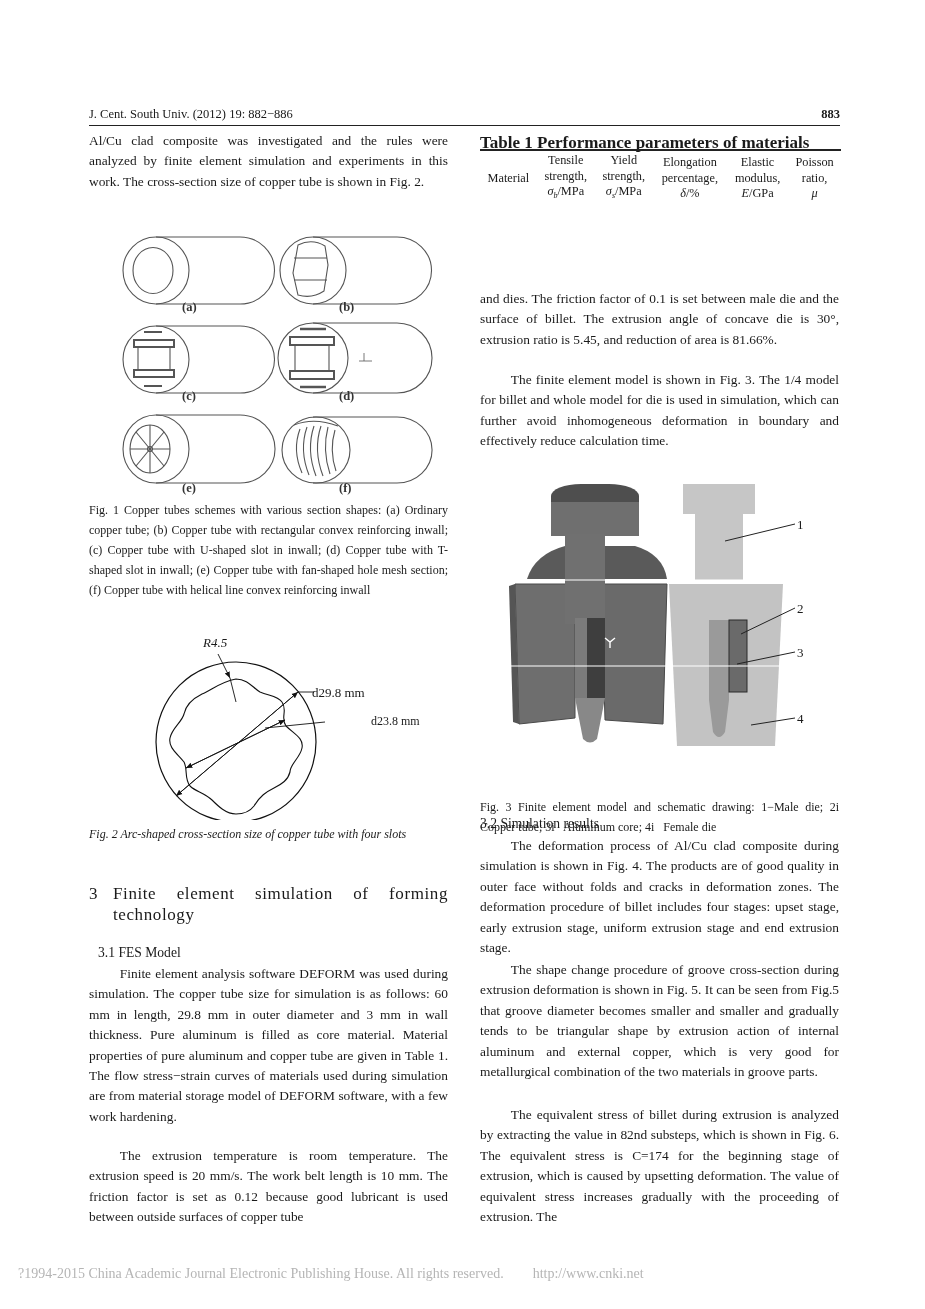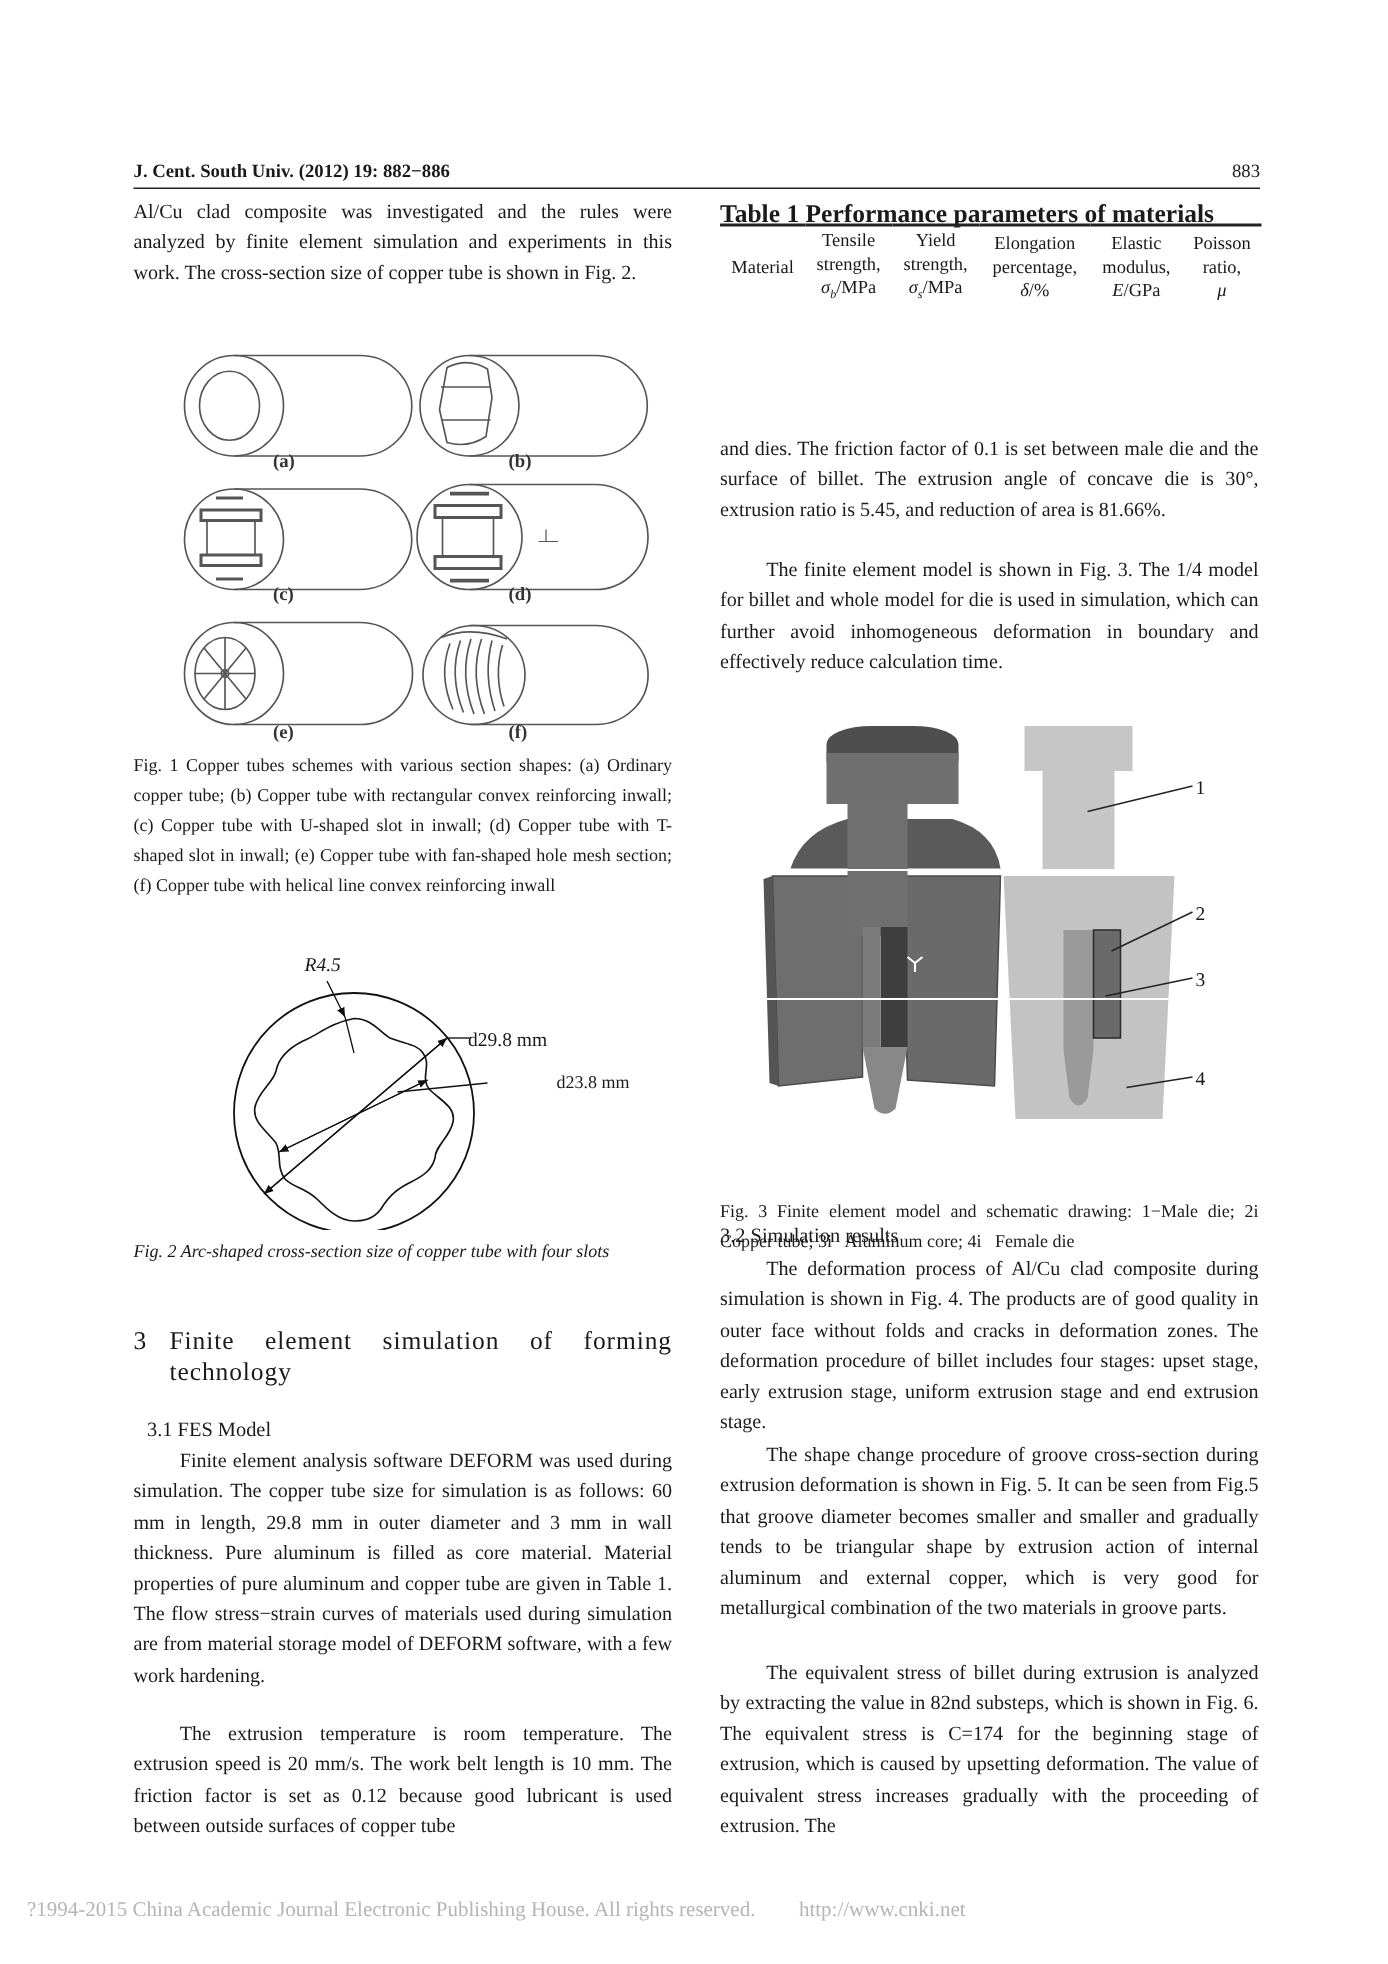--- a/index.html
+++ b/index.html
@@ -5,22 +5,22 @@
   html, body { margin: 0; padding: 0; background: #ffffff; }
   body {
     width: 925px; height: 1309px; position: relative; overflow: hidden;
     font-family: "Liberation Serif", "DejaVu Serif", serif; color: #1a1a1a;
   }
   .abs { position: absolute; }
   .running-head {
     left: 89px; top: 107px; width: 751px; height: 18px;
     font-size: 12.5px; border-bottom: 1px solid #222;
   }
-  .running-head .left { position: absolute; left: 0; top: 0; font-weight: bold; }
-  .running-head .right { position: absolute; right: 0; top: 0; }
+  .running-head .left { position: absolute; left: 0; top: 0; }
+  .running-head .right { position: absolute; right: 0; top: 0; font-weight: bold; }
 
   .para {
     font-size: 13.4px; line-height: 20.4px; text-align: justify;
     text-align-last: left;
   }
   .para.indent { text-indent: 2.3em; }
   .caption { font-size: 12px; line-height: 20px; text-align: justify; }
   .sec-head {
     font-size: 17px; line-height: 21px; letter-spacing: 0.6px;
   }

